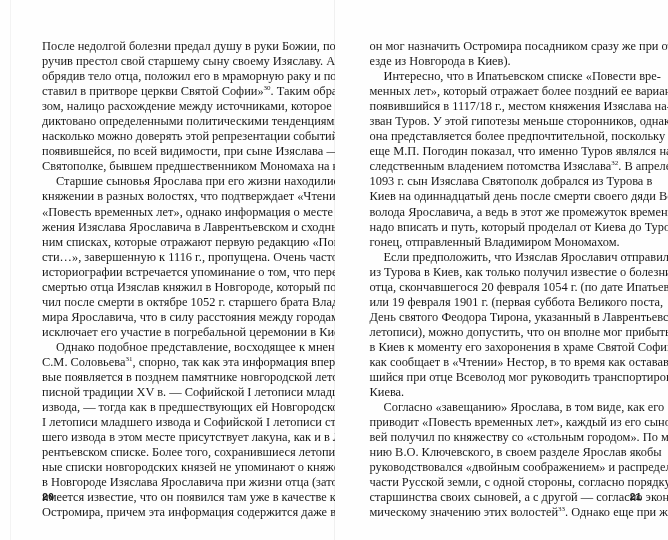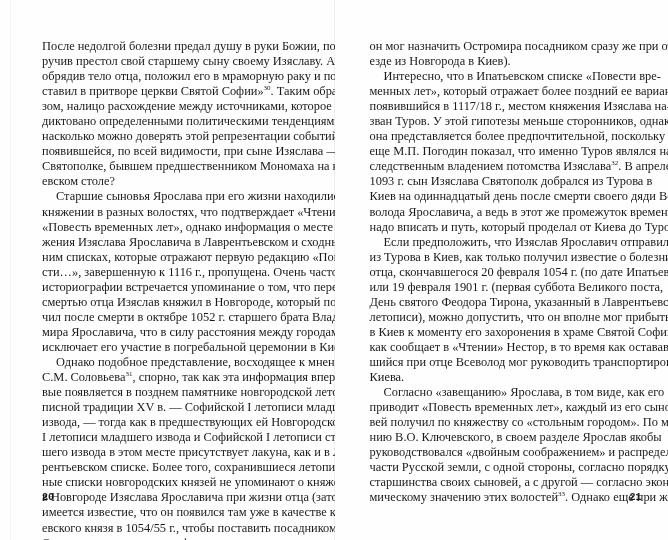--- a/index.html
+++ b/index.html
@@ -41,21 +41,20 @@
     <div class="textblock" id="left-text">
         <span class="line"><span>После недолгой болезни предал душу в руки Божии, по-</span></span>
         <span class="line"><span>ручив престол свой старшему сыну своему Изяславу. А он,</span></span>
         <span class="line"><span>обрядив тело отца, положил его в мраморную раку и по-</span></span>
         <span class="line"><span>ставил в притворе церкви Святой Софии»</span><sup>30</sup><span>. Таким обра-</span></span>
         <span class="line"><span>зом, налицо расхождение между источниками, которое про-</span></span>
         <span class="line"><span>диктовано определенными политическими тенденциями. Но</span></span>
         <span class="line"><span>насколько можно доверять этой репрезентации событий,</span></span>
         <span class="line"><span>появившейся, по всей видимости, при сыне Изяслава —</span></span>
         <span class="line"><span>Святополке, бывшем предшественником Мономаха на ки-</span></span>
-        <span class="line last"><span>евском столе?</span></span>
         <span class="line indent"><span>Старшие сыновья Ярослава при его жизни находились на</span></span>
         <span class="line"><span>княжении в разных волостях, что подтверждает «Чтение» и</span></span>
         <span class="line"><span>«Повесть временных лет», однако информация о месте кня-</span></span>
         <span class="line"><span>жения Изяслава Ярославича в Лаврентьевском и сходных с</span></span>
         <span class="line"><span>ним списках, которые отражают первую редакцию «Пове-</span></span>
         <span class="line"><span>сти…», завершенную к 1116 г., пропущена. Очень часто в</span></span>
         <span class="line"><span>историографии встречается упоминание о том, что перед</span></span>
         <span class="line"><span>смертью отца Изяслав княжил в Новгороде, который полу-</span></span>
         <span class="line"><span>чил после смерти в октябре 1052 г. старшего брата Влади-</span></span>
         <span class="line"><span>мира Ярославича, что в силу расстояния между городами</span></span>
@@ -64,40 +63,40 @@
         <span class="line"><span>С.М. Соловьева</span><sup>31</sup><span>, спорно, так как эта информация впер-</span></span>
         <span class="line"><span>вые появляется в позднем памятнике новгородской лето-</span></span>
         <span class="line"><span>писной традиции XV в. — Софийской I летописи младшего</span></span>
         <span class="line"><span>извода, — тогда как в предшествующих ей Новгородской</span></span>
         <span class="line"><span>I летописи младшего извода и Софийской I летописи стар-</span></span>
         <span class="line"><span>шего извода в этом месте присутствует лакуна, как и в Лав-</span></span>
         <span class="line"><span>рентьевском списке. Более того, сохранившиеся летопис-</span></span>
         <span class="line"><span>ные списки новгородских князей не упоминают о княжении</span></span>
         <span class="line"><span>в Новгороде Изяслава Ярославича при жизни отца (зато</span></span>
         <span class="line"><span>имеется известие, что он появился там уже в качестве ки-</span></span>
-        <span class="line"><span>евского князя в 1054/55 г., чтобы поставить посадником</span></span>
         <span class="line"><span>Остромира, причем эта информация содержится даже в тех</span></span>
       </div>
     <div class="folio">20</div>
   </div>
   <div class="page right">
     <div class="textblock" id="right-text">
         <span class="line"><span>он мог назначить Остромира посадником сразу же при отъ-</span></span>
         <span class="line last"><span>езде из Новгорода в Киев).</span></span>
         <span class="line indent"><span>Интересно, что в Ипатьевском списке «Повести вре-</span></span>
         <span class="line"><span>менных лет», который отражает более поздний ее вариант,</span></span>
         <span class="line"><span>появившийся в 1117/18 г., местом княжения Изяслава на-</span></span>
         <span class="line"><span>зван Туров. У этой гипотезы меньше сторонников, однако</span></span>
         <span class="line"><span>она представляется более предпочтительной, поскольку</span></span>
         <span class="line"><span>еще М.П. Погодин показал, что именно Туров являлся на-</span></span>
         <span class="line"><span>следственным владением потомства Изяслава</span><sup>32</sup><span>. В апреле</span></span>
         <span class="line"><span>1093 г. сын Изяслава Святополк добрался из Турова в</span></span>
         <span class="line"><span>Киев на одиннадцатый день после смерти своего дяди Все-</span></span>
         <span class="line"><span>волода Ярославича, а ведь в этот же промежуток времени</span></span>
         <span class="line"><span>надо вписать и путь, который проделал от Киева до Турова</span></span>
+        <span class="line last"><span>гонец, отправленный Владимиром Мономахом.</span></span>
         <span class="line indent"><span>Если предположить, что Изяслав Ярославич отправился</span></span>
         <span class="line"><span>из Турова в Киев, как только получил известие о болезни</span></span>
         <span class="line"><span>отца, скончавшегося 20 февраля 1054 г. (по дате Ипатьев-</span></span>
         <span class="line"><span>или 19 февраля 1901 г. (первая суббота Великого поста,</span></span>
         <span class="line"><span>День святого Феодора Тирона, указанный в Лаврентьевской</span></span>
         <span class="line"><span>летописи), можно допустить, что он вполне мог прибыть</span></span>
         <span class="line"><span>в Киев к моменту его захоронения в храме Святой Софии,</span></span>
         <span class="line"><span>как сообщает в «Чтении» Нестор, в то время как оставав-</span></span>
         <span class="line"><span>шийся при отце Всеволод мог руководить транспортировкой</span></span>
         <span class="line last"><span>Киева.</span></span>

